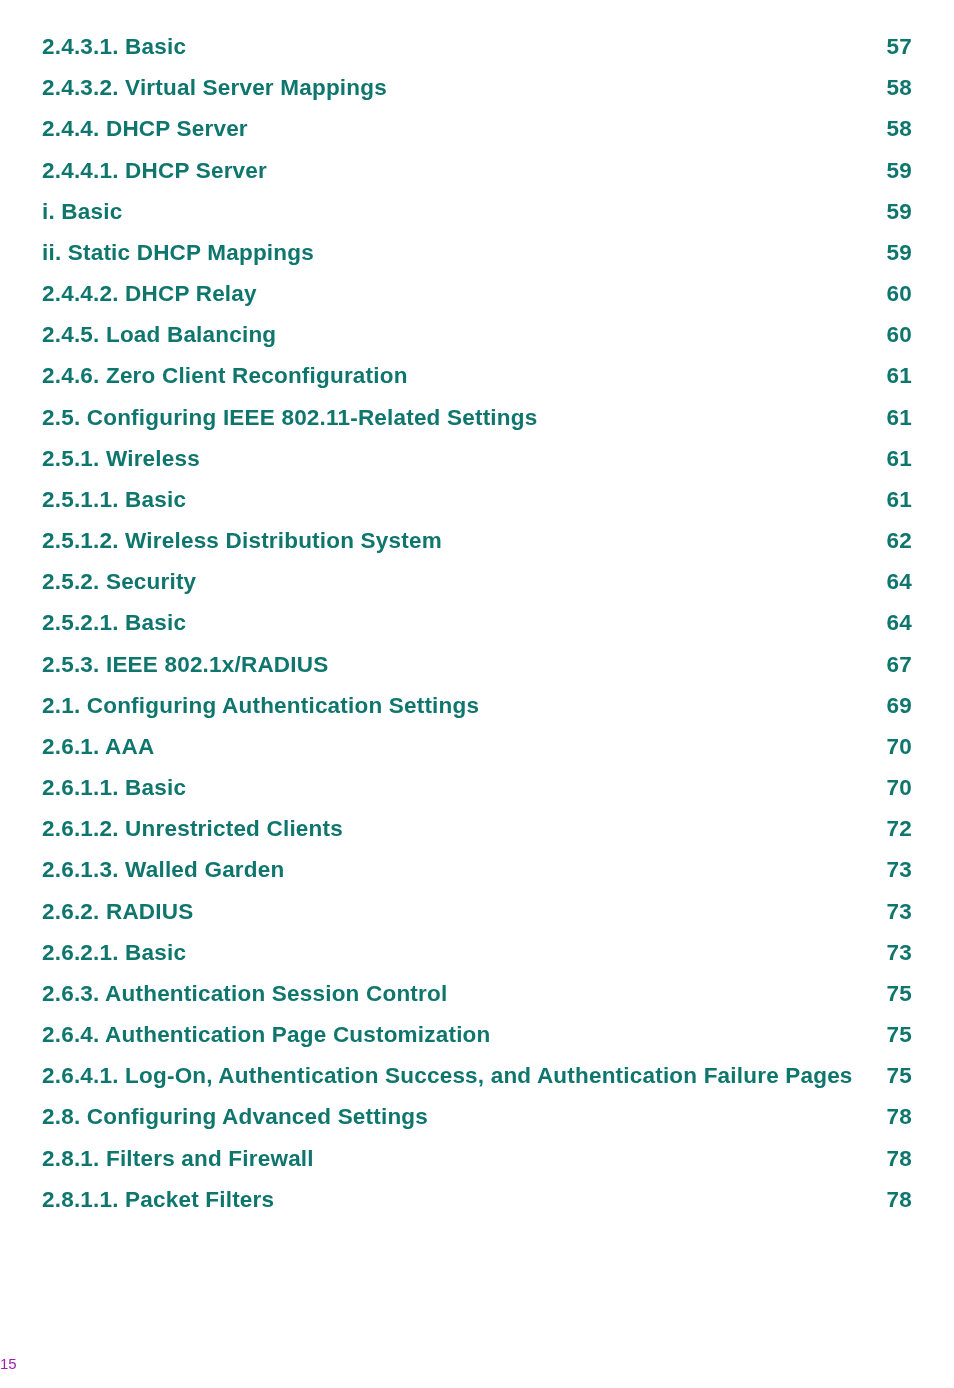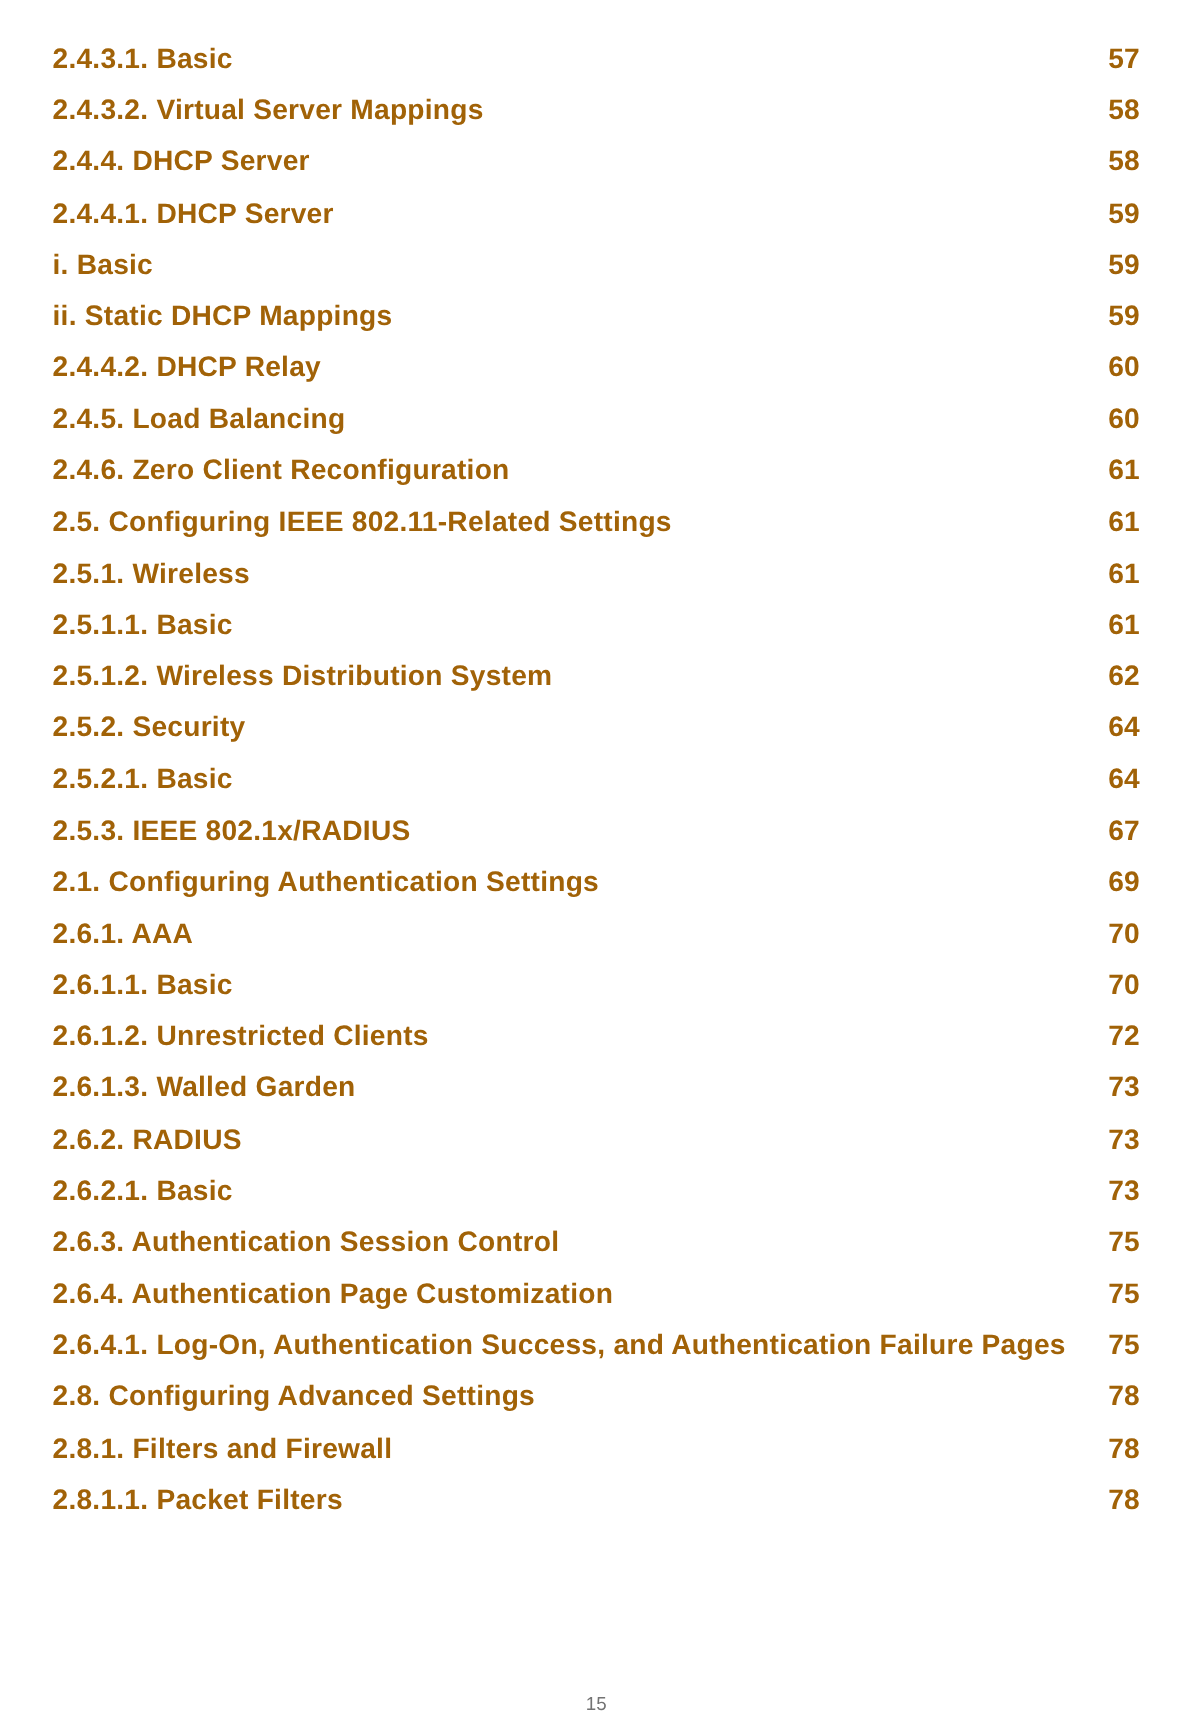--- a/index.html
+++ b/index.html
@@ -16,42 +16,42 @@
       position: relative;
     }
     .toc-container {
       display: flex;
       flex-direction: column;
     }
     .toc-row {
       display: flex;
       justify-content: flex-start;
       align-items: baseline;
-      color: #a16207;
+      color: #0f766e;
       font-size: 22.5px;
       font-weight: 600;
       line-height: 1.83;
       letter-spacing: 0.2px;
     }
     .toc-title {
       flex: 1;
       white-space: nowrap;
       overflow: hidden;
     }
     .toc-page {
       padding-left: 18px;
       white-space: nowrap;
     }
     .page-number {
       position: absolute;
       bottom: 16px;
       left: 0;
       right: 0;
-      text-align: center;
-      color: #737373;
+      text-align: left;
+      color: #a21caf;
       font-size: 15px;
     }
   </style>
 </head>
 <body>
 
 <div class="toc-container" id="toc-container">
     <div class="toc-row">
       <span class="toc-title">2.4.3.1. Basic</span>
       <span class="toc-page">57</span>

